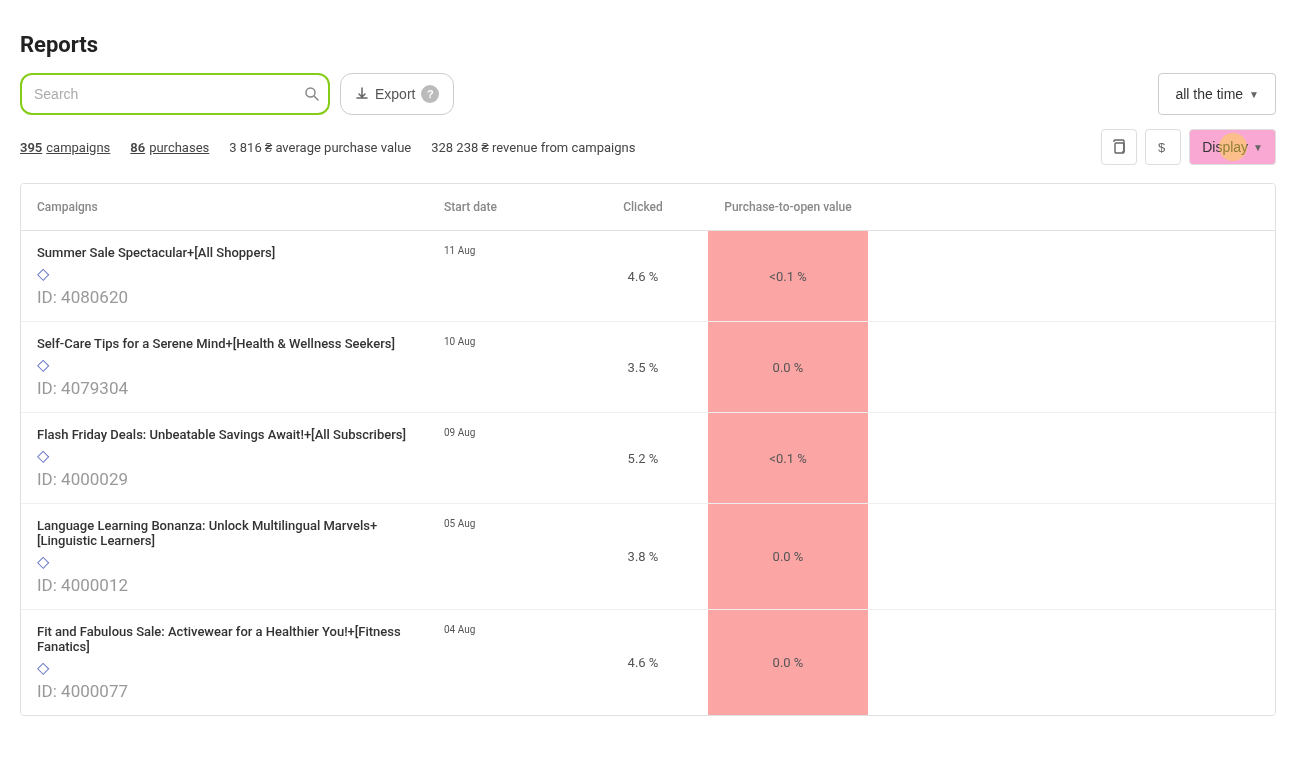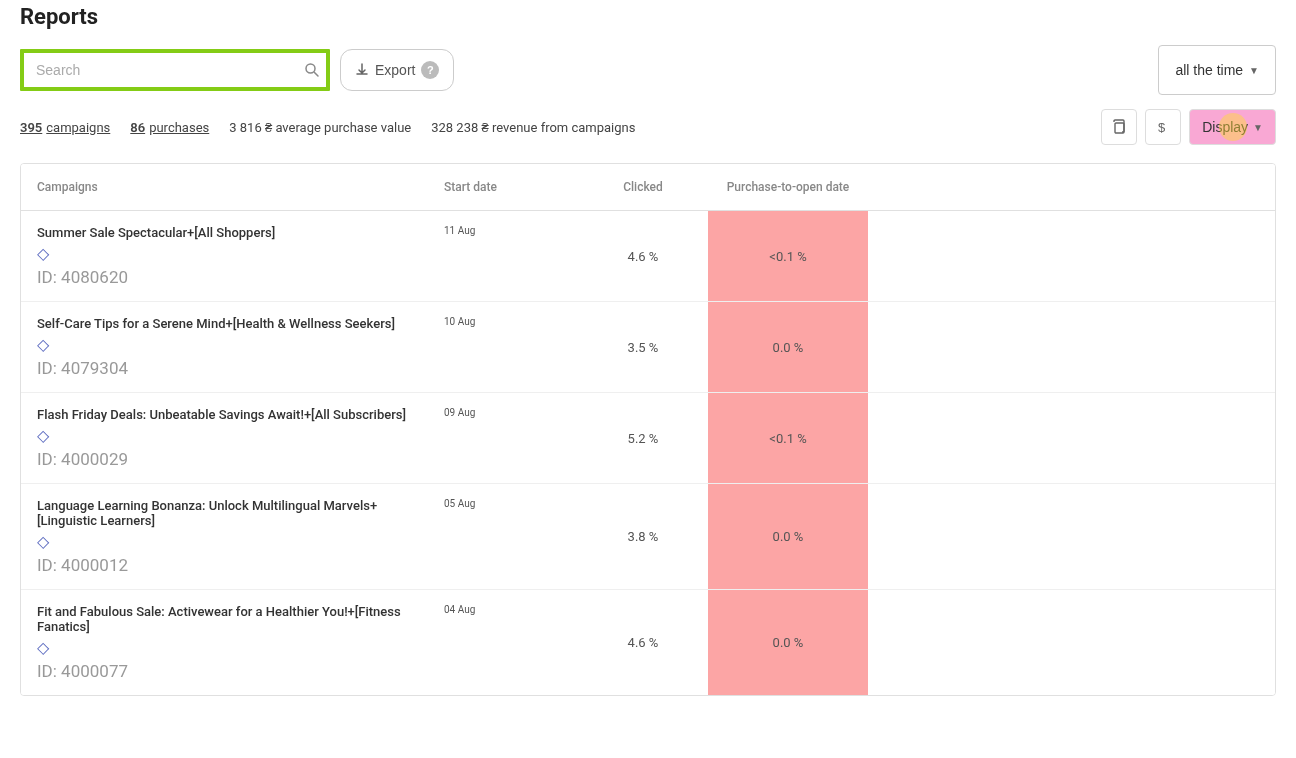--- a/index.html
+++ b/index.html
@@ -1,31 +1,31 @@
 <!DOCTYPE html>
 <html><head>
   <meta charset="utf-8">
   <style>
     * { box-sizing: border-box; margin: 0; padding: 0; }
     body { font-family: -apple-system, BlinkMacSystemFont, 'Segoe UI', Roboto, sans-serif; font-size: 14px; color: #333; background: #fff; }
     
-    .page-container { padding: 4px 20px; max-width: 1296px; }
+    .page-container { padding: 32px 20px; max-width: 1296px; }
     
     .page-title { font-size: 22px; font-weight: 700; color: #222; margin-bottom: 16px; }
     
     .toolbar { display: flex; align-items: center; justify-content: space-between; margin-bottom: 14px; }
     
     .toolbar-left { display: flex; align-items: center; gap: 10px; }
     
     .search-wrapper { position: relative; display: flex; align-items: center; }
     .search-input {
       width: 310px;
       height: 42px;
-      border: 4px solid #84cc16;
-      border-radius: 1px;
+      border: 2px solid #84cc16;
+      border-radius: 12px;
       padding: 0 36px 0 12px;
       font-size: 14px;
       color: #555;
       outline: none;
     }
     .search-input::placeholder { color: #aaa; }
     .search-icon-btn {
       position: absolute;
       right: 10px;
       background: none;
@@ -63,21 +63,21 @@
       font-weight: bold;
       cursor: pointer;
     }
     
     .toolbar-right { display: flex; align-items: center; gap: 8px; }
     
     .time-filter-btn {
       display: flex;
       align-items: center;
       gap: 6px;
-      height: 50px;
+      height: 42px;
       padding: 0 16px;
       border: 1px solid #ccc;
       border-radius: 4px;
       background: #fff;
       font-size: 14px;
       color: #333;
       cursor: pointer;
     }
     
     .chevron-down { font-size: 10px; color: #666; }
@@ -248,21 +248,21 @@
         <div class="cursor-highlight"></div>
       </button>
     </div>
   </div>
 
   <div class="table-container">
     <div class="table-header">
       <div class="th">Campaigns</div>
       <div class="th">Start date</div>
       <div class="th center">Clicked</div>
-      <div class="th center">Purchase-to-open date</div>
+      <div class="th center">Purchase-to-open value</div>
       <div class="th"></div>
     </div>
 
     <div id="table-body">
         <div class="table-row">
       <div class="td">
         <span class="campaign-name">Summer Sale Spectacular+[All Shoppers]</span>
         <span class="campaign-icon">◇</span>
         <span class="campaign-id">ID: 4080620</span>
       </div>

